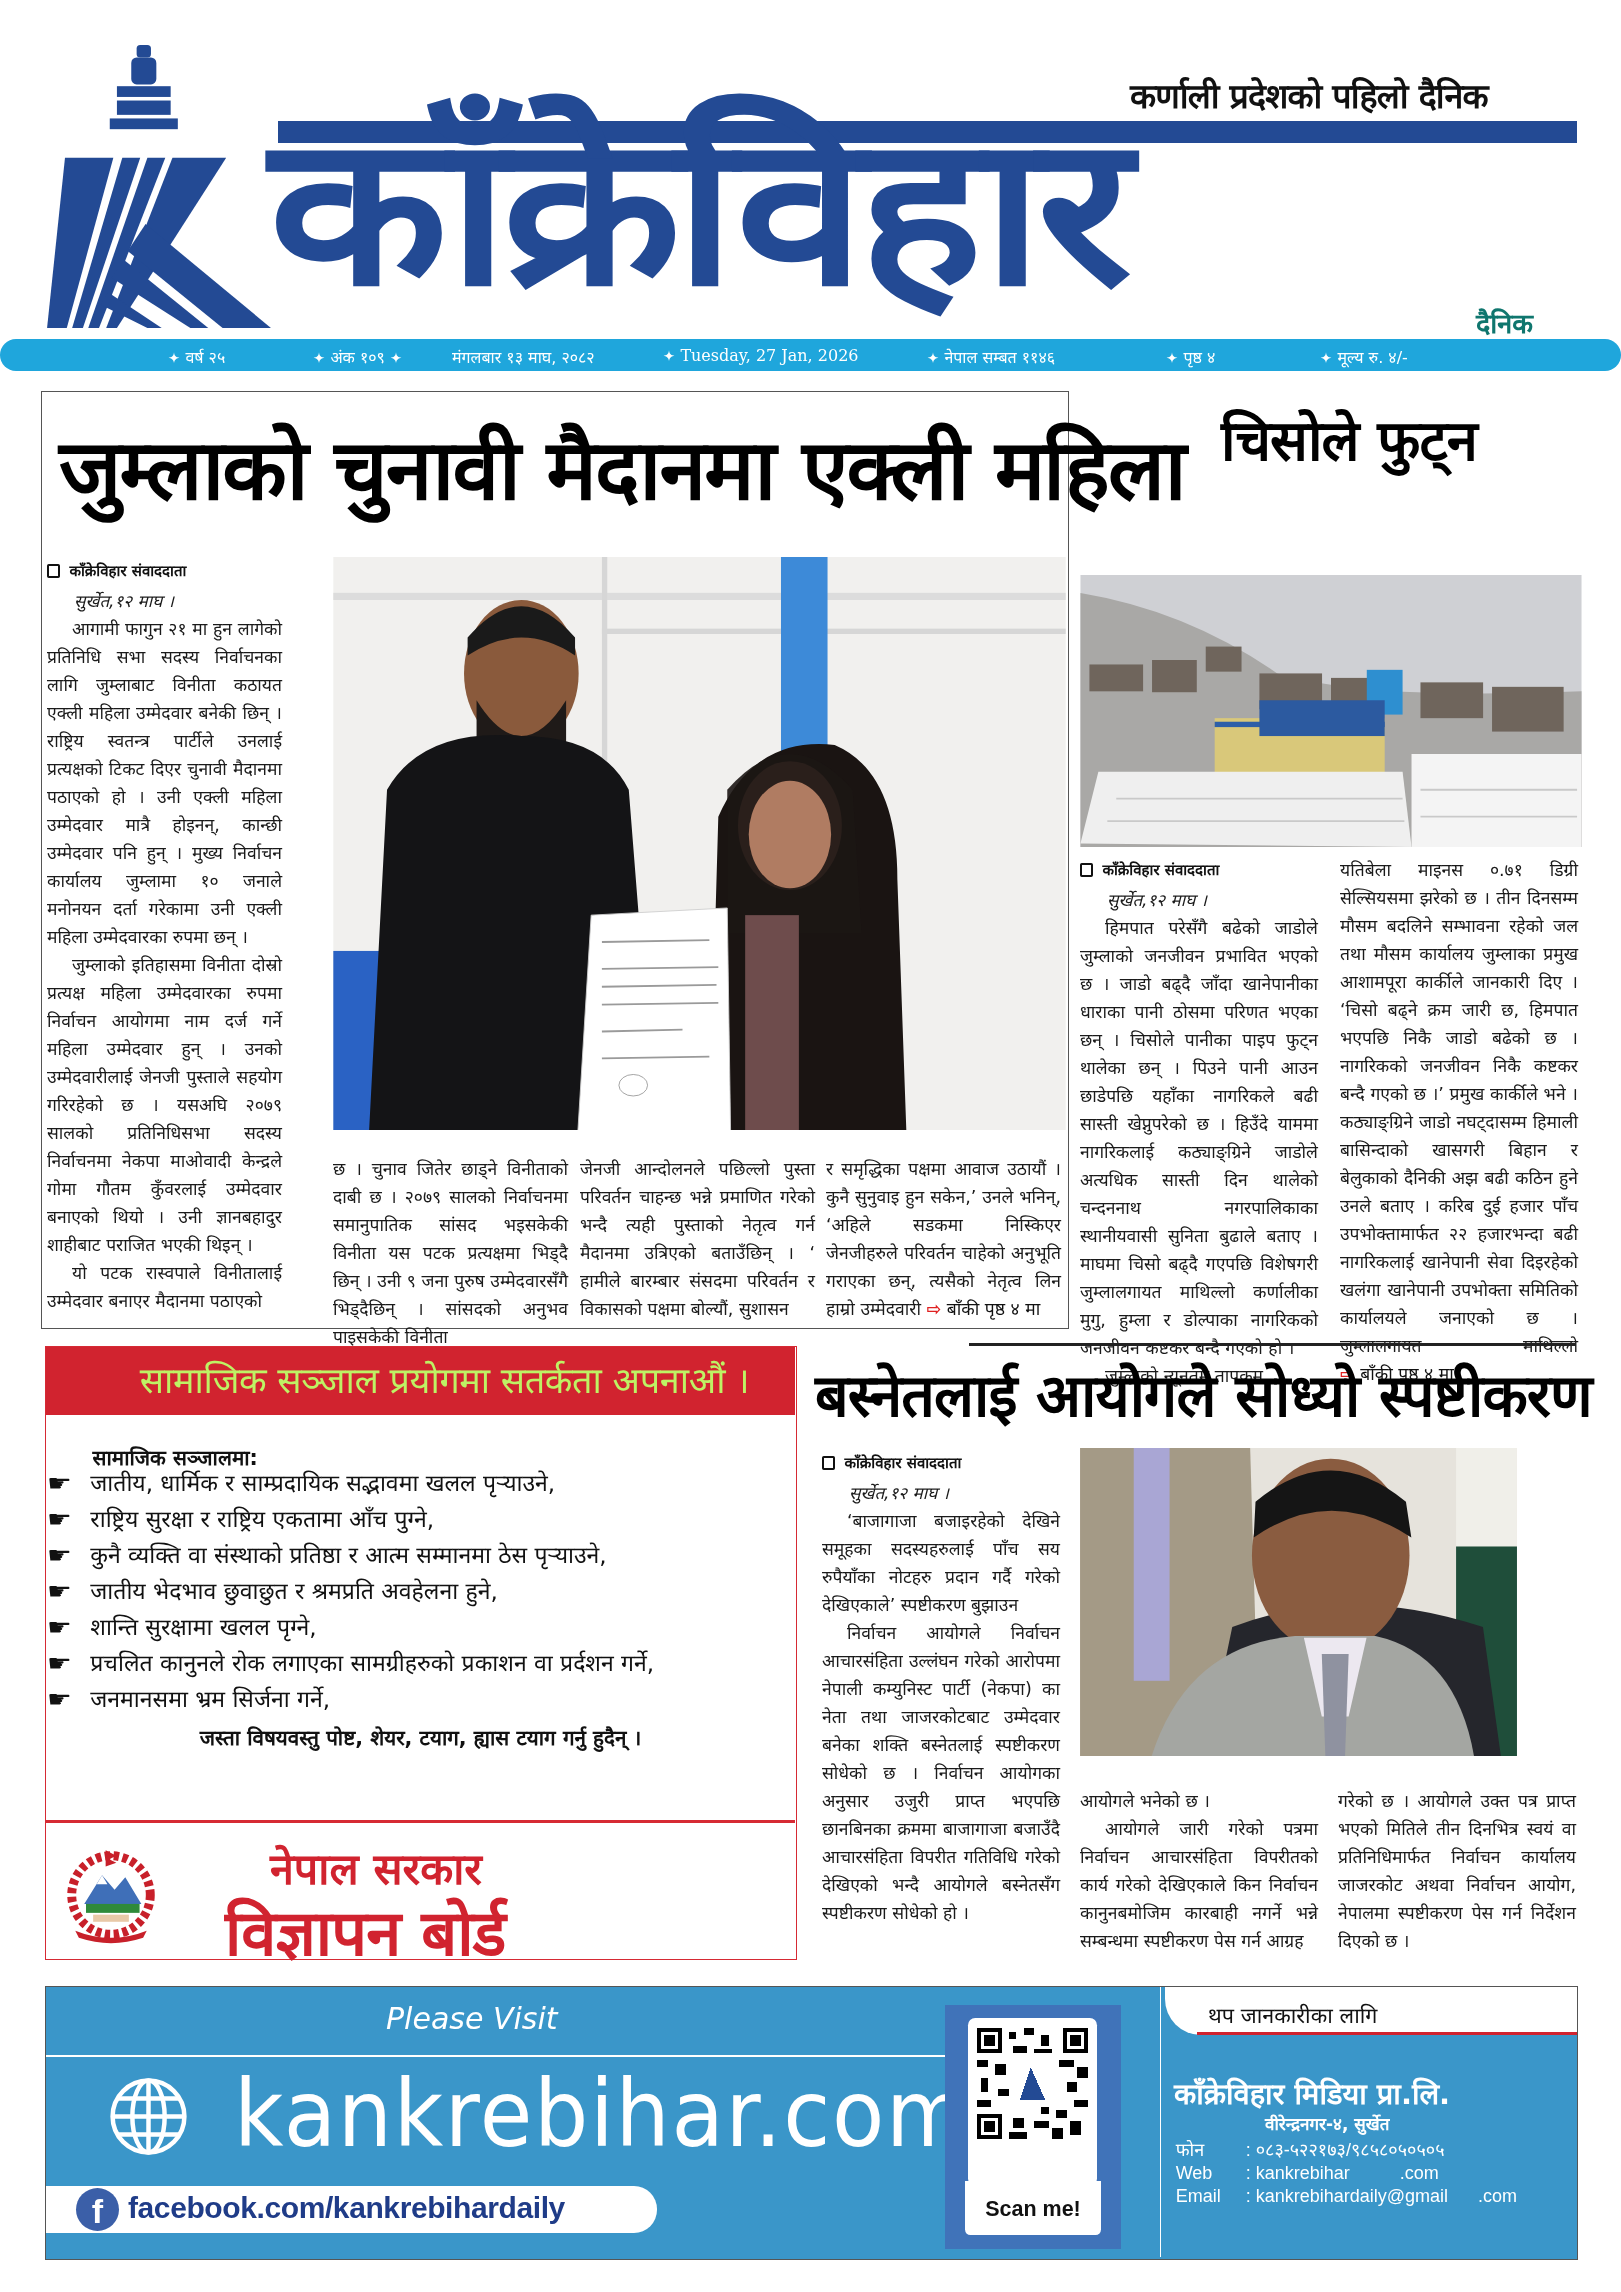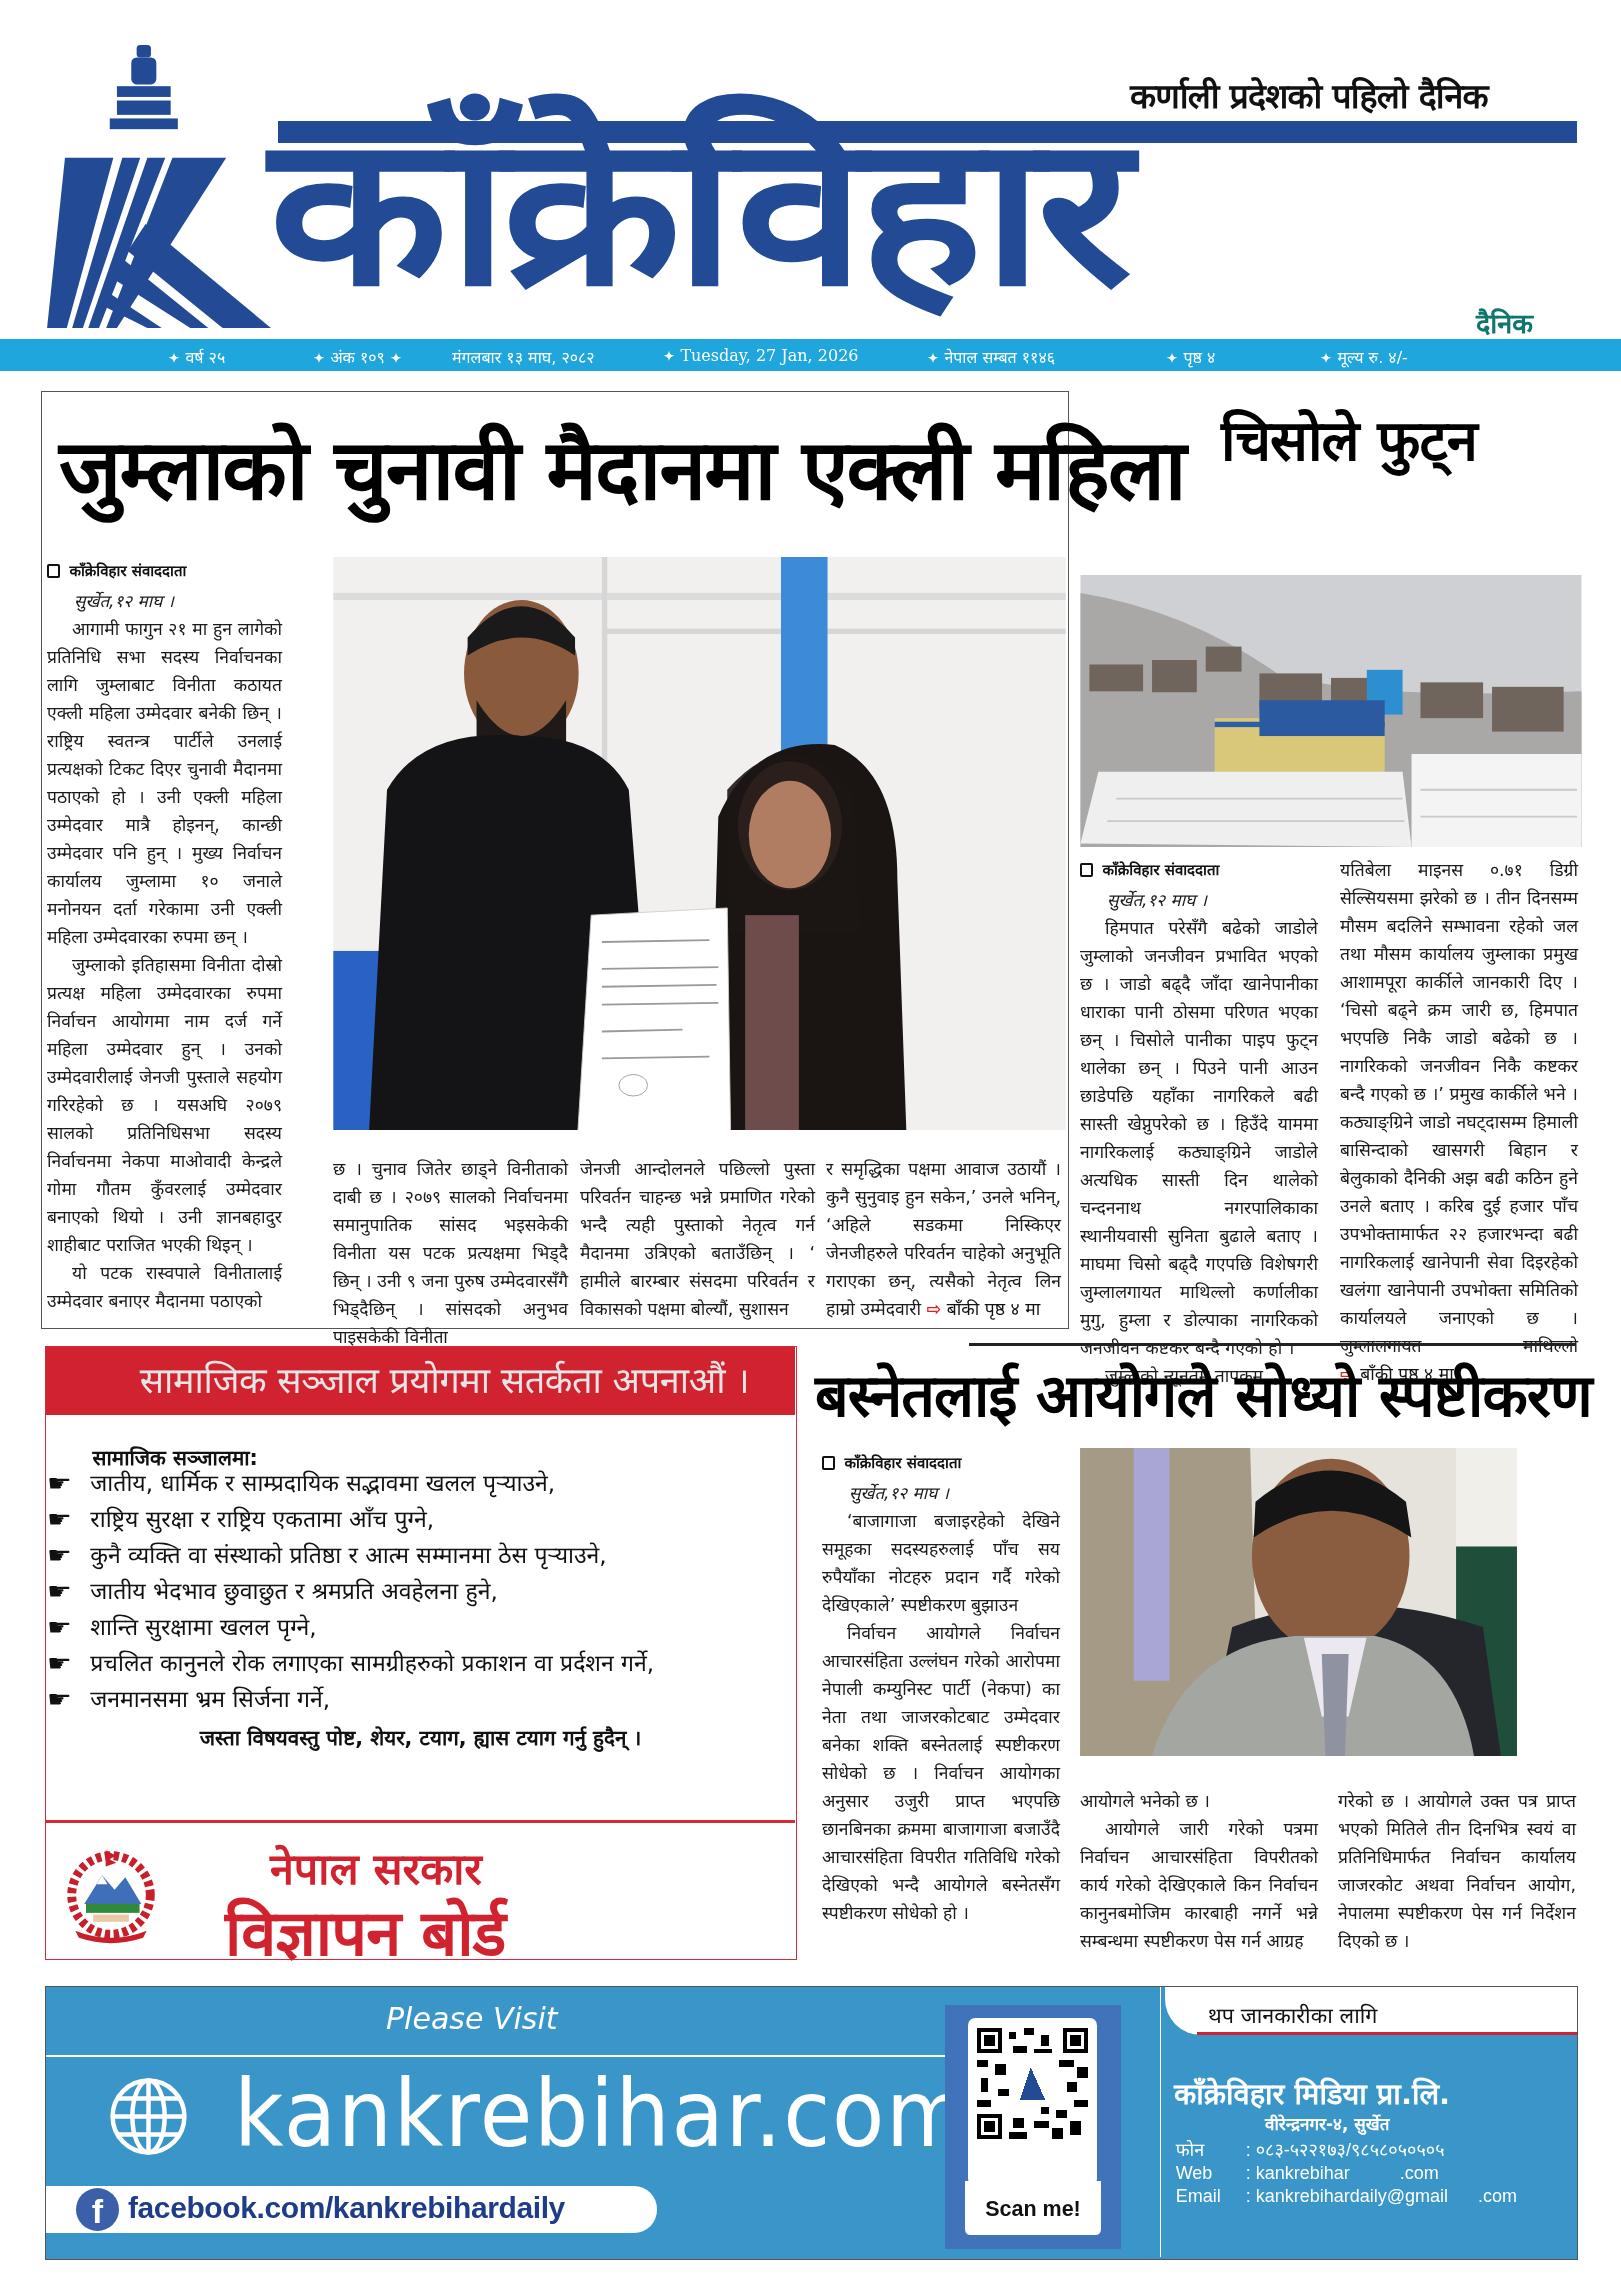--- a/index.html
+++ b/index.html
@@ -7,21 +7,21 @@
   body { position: relative; font-family: "DejaVu Sans", sans-serif; color: #111; }
 
   
   .masthead { position: absolute; left: 0; top: 0; width: 1621px; height: 333px; }
   .logo-mark { position: absolute; left: 47px; top: 45px; width: 233px; height: 283px; }
   .logo-bar { position: absolute; left: 278px; top: 121px; width: 1299px; height: 21.5px; background: #234a94; }
   .logo-text { position: absolute; left: 269px; top: 107px; font-family: "DejaVu Sans", sans-serif; font-weight: bold; font-size: 208px; line-height: 208px; color: #234a94; letter-spacing: -5.4px; white-space: nowrap; transform: scaleX(1.12); transform-origin: left top; }
   .tagline { position: absolute; left: 1130px; top: 72px; font-size: 34px; font-weight: bold; color: #111; white-space: nowrap; letter-spacing: -0.9px; }
   .dainik-small { position: absolute; left: 1476px; top: 304px; font-size: 27px; font-weight: bold; color: #0f766e; }
 
-  .infobar { position: absolute; left: 0; top: 339px; width: 1621px; height: 32px; background: #1fa6dc; display: flex; align-items: center; color: #fff; font-size: 16px; }
+  .infobar { position: absolute; left: 0; top: 339px; width: 1621px; height: 32px; background: #1fa6dc; display: flex; align-items: center; color: #fff; font-size: 16px; border-radius: 16px; }
   .infobar .item { position: absolute; top: 7.2px; white-space: nowrap; }
   .infobar .star { font-size: 14.3px; margin-right: 5.4px; }
   .infobar .date-en { font-family: "DejaVu Serif", serif; }
 
   
   .lead-box { position: absolute; left: 41px; top: 391px; width: 1028px; height: 938px; border: 1.8px solid #555; }
   .lead-head { position: absolute; left: 59px; top: 421px; width: 994px; font-family: "DejaVu Sans", sans-serif; font-weight: bold; font-size: 84px; line-height: 99px; letter-spacing: -1.8px; white-space: nowrap; color: #000; transform: scaleX(1.0); }
 
   .byline { font-size: 15px; font-weight: bold; color: #111; display: flex; align-items: center; gap: 9px; }
   .byline .box-icon { width: 13.4px; height: 13.4px; border: 2.2px solid #111; border-radius: 1.8px; display: inline-block; }
@@ -33,21 +33,21 @@
   .more-link { color: #111; white-space: nowrap; }
   .more-link .arrow { color: #e02020; font-weight: bold; }
 
   .photo { position: absolute; overflow: hidden; }
 
   
   .cold-head { position: absolute; left: 1107px; top: 401px; width: 484px; text-align: center; font-weight: bold; font-size: 56px; line-height: 79px; color: #000; letter-spacing: -0.9px; }
 
   
   .social-box { position: absolute; left: 45px; top: 1346px; width: 752px; height: 614px; border: 1.8px solid #d62a34; }
-  .social-title { position: absolute; left: 0; top: 0; width: 749px; height: 68px; background: #d1232f; color: #e5e5e5; font-size: 36px; text-align: center; line-height: 68px; letter-spacing: -0.4px; padding-left: 48px; }
+  .social-title { position: absolute; left: 0; top: 0; width: 749px; height: 68px; background: #d1232f; color: #bef264; font-size: 36px; text-align: center; line-height: 68px; letter-spacing: -0.4px; padding-left: 48px; }
   .social-sub { position: absolute; left: 3.6px; top: 96px; font-size: 20.6px; font-weight: bold; margin-left: 43px; }
   .social-list { position: absolute; left: 3.6px; top: 118px; list-style: none; }
   .social-list li { font-size: 23px; line-height: 36px; white-space: nowrap; display: flex; align-items: center; gap: 10.7px; }
   .social-list li .hand { font-size: 23px; color: #111; width: 30px; display: inline-block; transform: scaleX(1.2); }
   .social-warn { position: absolute; left: 0; width: 749px; text-align: center; font-weight: bold; font-size: 20.6px; }
   .social-divider { position: absolute; left: 0; top: 473px; width: 749px; height: 2.7px; background: #d62a34; }
   .gov-emblem { position: absolute; left: 19.7px; top: 498px; width: 90px; height: 100px; }
   .gov-line1 { position: absolute; left: 224px; top: 491px; font-size: 43px; font-weight: bold; color: #d1232f; white-space: nowrap; }
   .gov-line2 { position: absolute; left: 179px; top: 541px; font-size: 63px; font-weight: bold; color: #d1232f; white-space: nowrap; letter-spacing: -0.9px; }
 

